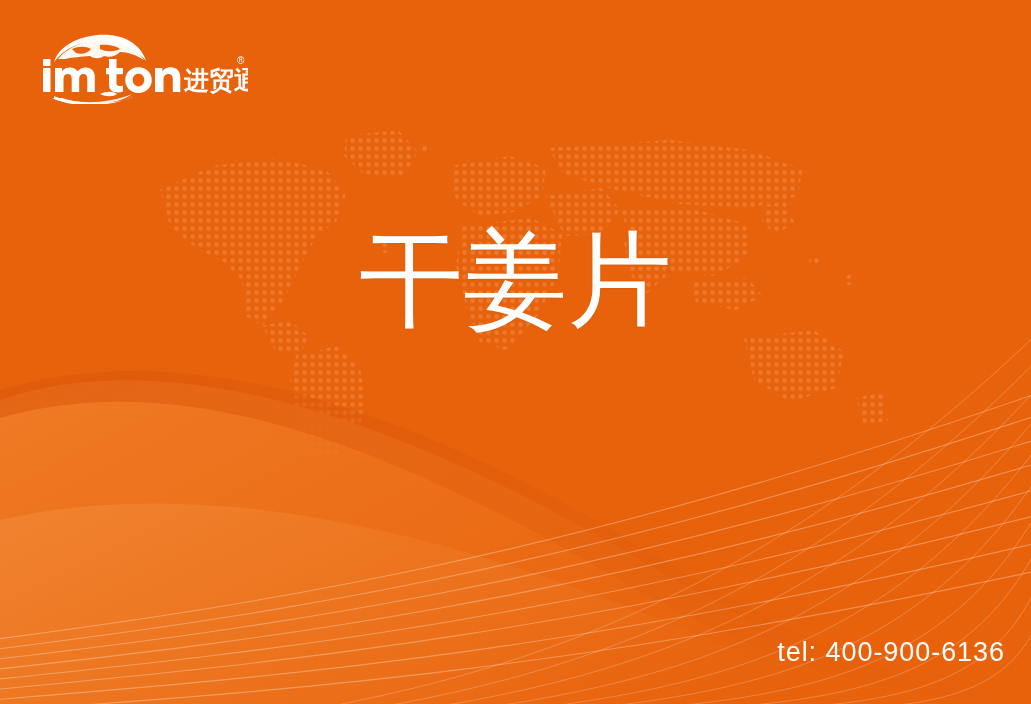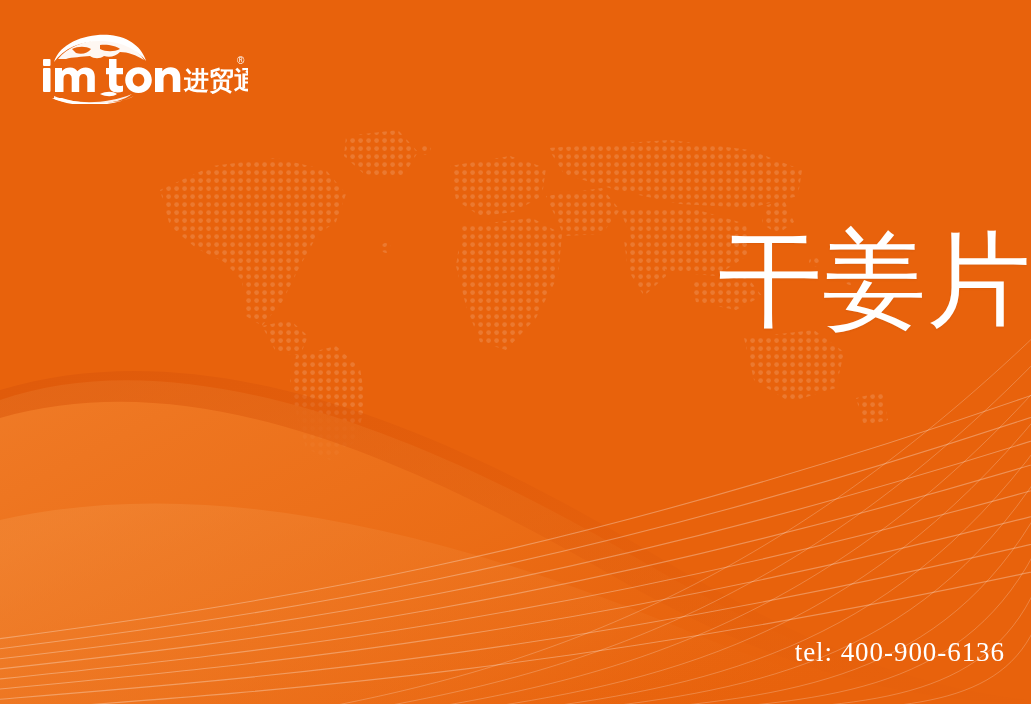--- a/index.html
+++ b/index.html
@@ -44,21 +44,21 @@
     height: 72px;
   }
   #logo svg { display:block; }
 
   
   #headline {
     position: absolute;
     left: 0;
     top: 222px;
     width: 1031px;
-    text-align: right;
+    text-align: center;
     color: #ffffff;
     font-family: "Liberation Sans", "DejaVu Sans", sans-serif;
     font-weight: 400;
     letter-spacing: 0.02em;
     line-height: 1.0;
     text-shadow: 0 1px 2px rgba(120,45,0,0.10);
   }
   #headline .line1 {
     display: block;
     font-size: 104px;
@@ -71,21 +71,21 @@
     letter-spacing: 0.01em;
   }
 
   
   #tel {
     position: absolute;
     right: 26px;
     bottom: 36px;
     color: #ffffff;
     font-size: 27px;
-    font-family: Liberation Serif, serif;
+    font-family: Liberation Sans, sans-serif;
     font-weight: 400;
     letter-spacing: 0.035em;
     white-space: nowrap;
   }
 </style>
 </head>
 <body>
 
 <div id="banner">
 

